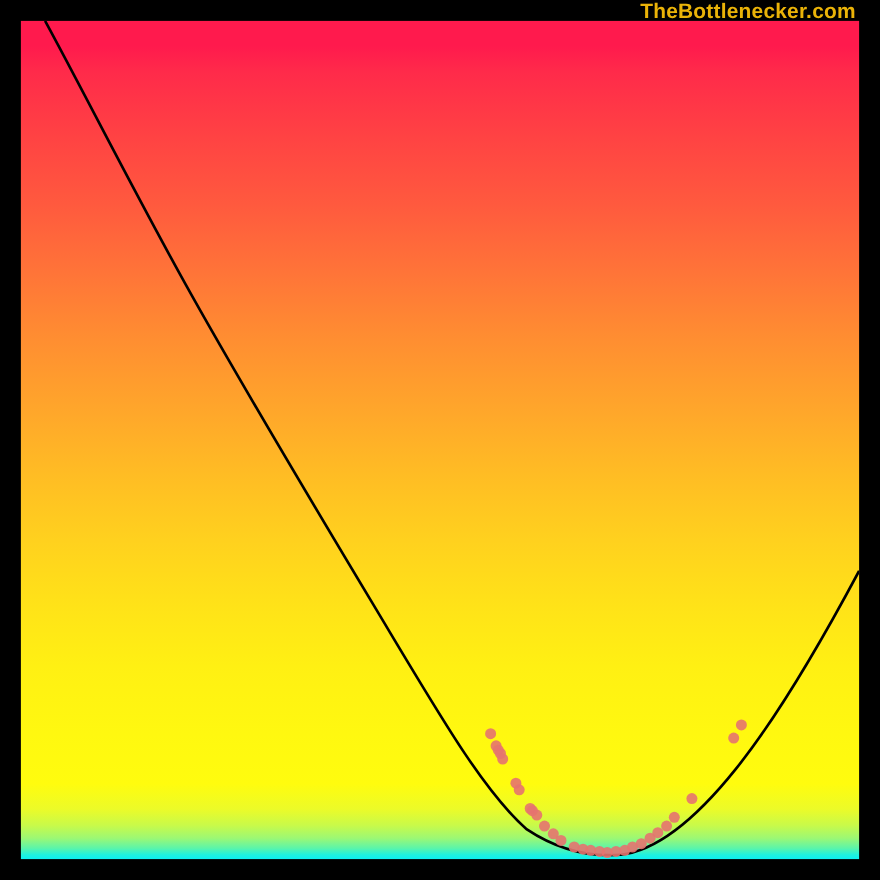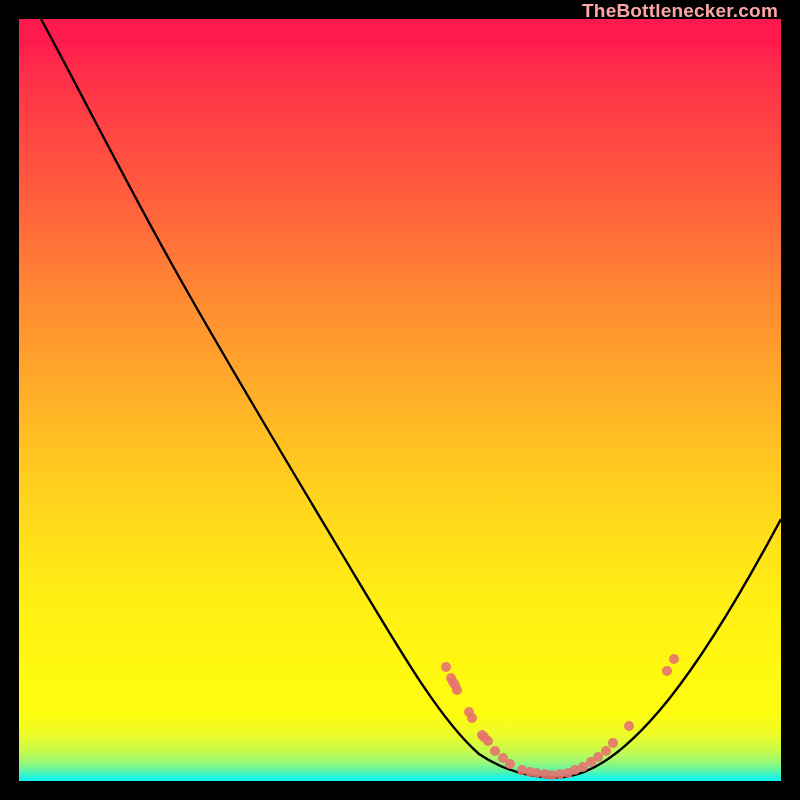--- a/index.html
+++ b/index.html
@@ -47,21 +47,21 @@
       #0ef0f2 100%
     );
   }
   .attribution {
     position: absolute;
     top: 0px;
     right: 22px;
     font-family: Arial, Helvetica, sans-serif;
     font-size: 19px;
     font-weight: bold;
-    color: #fca5a5;
+    color: #eab308;
     letter-spacing: 0.2px;
   }
   svg.curve {
     position: absolute;
     left: 0;
     top: 0;
     width: 762px;
     height: 762px;
   }
   .pt {

